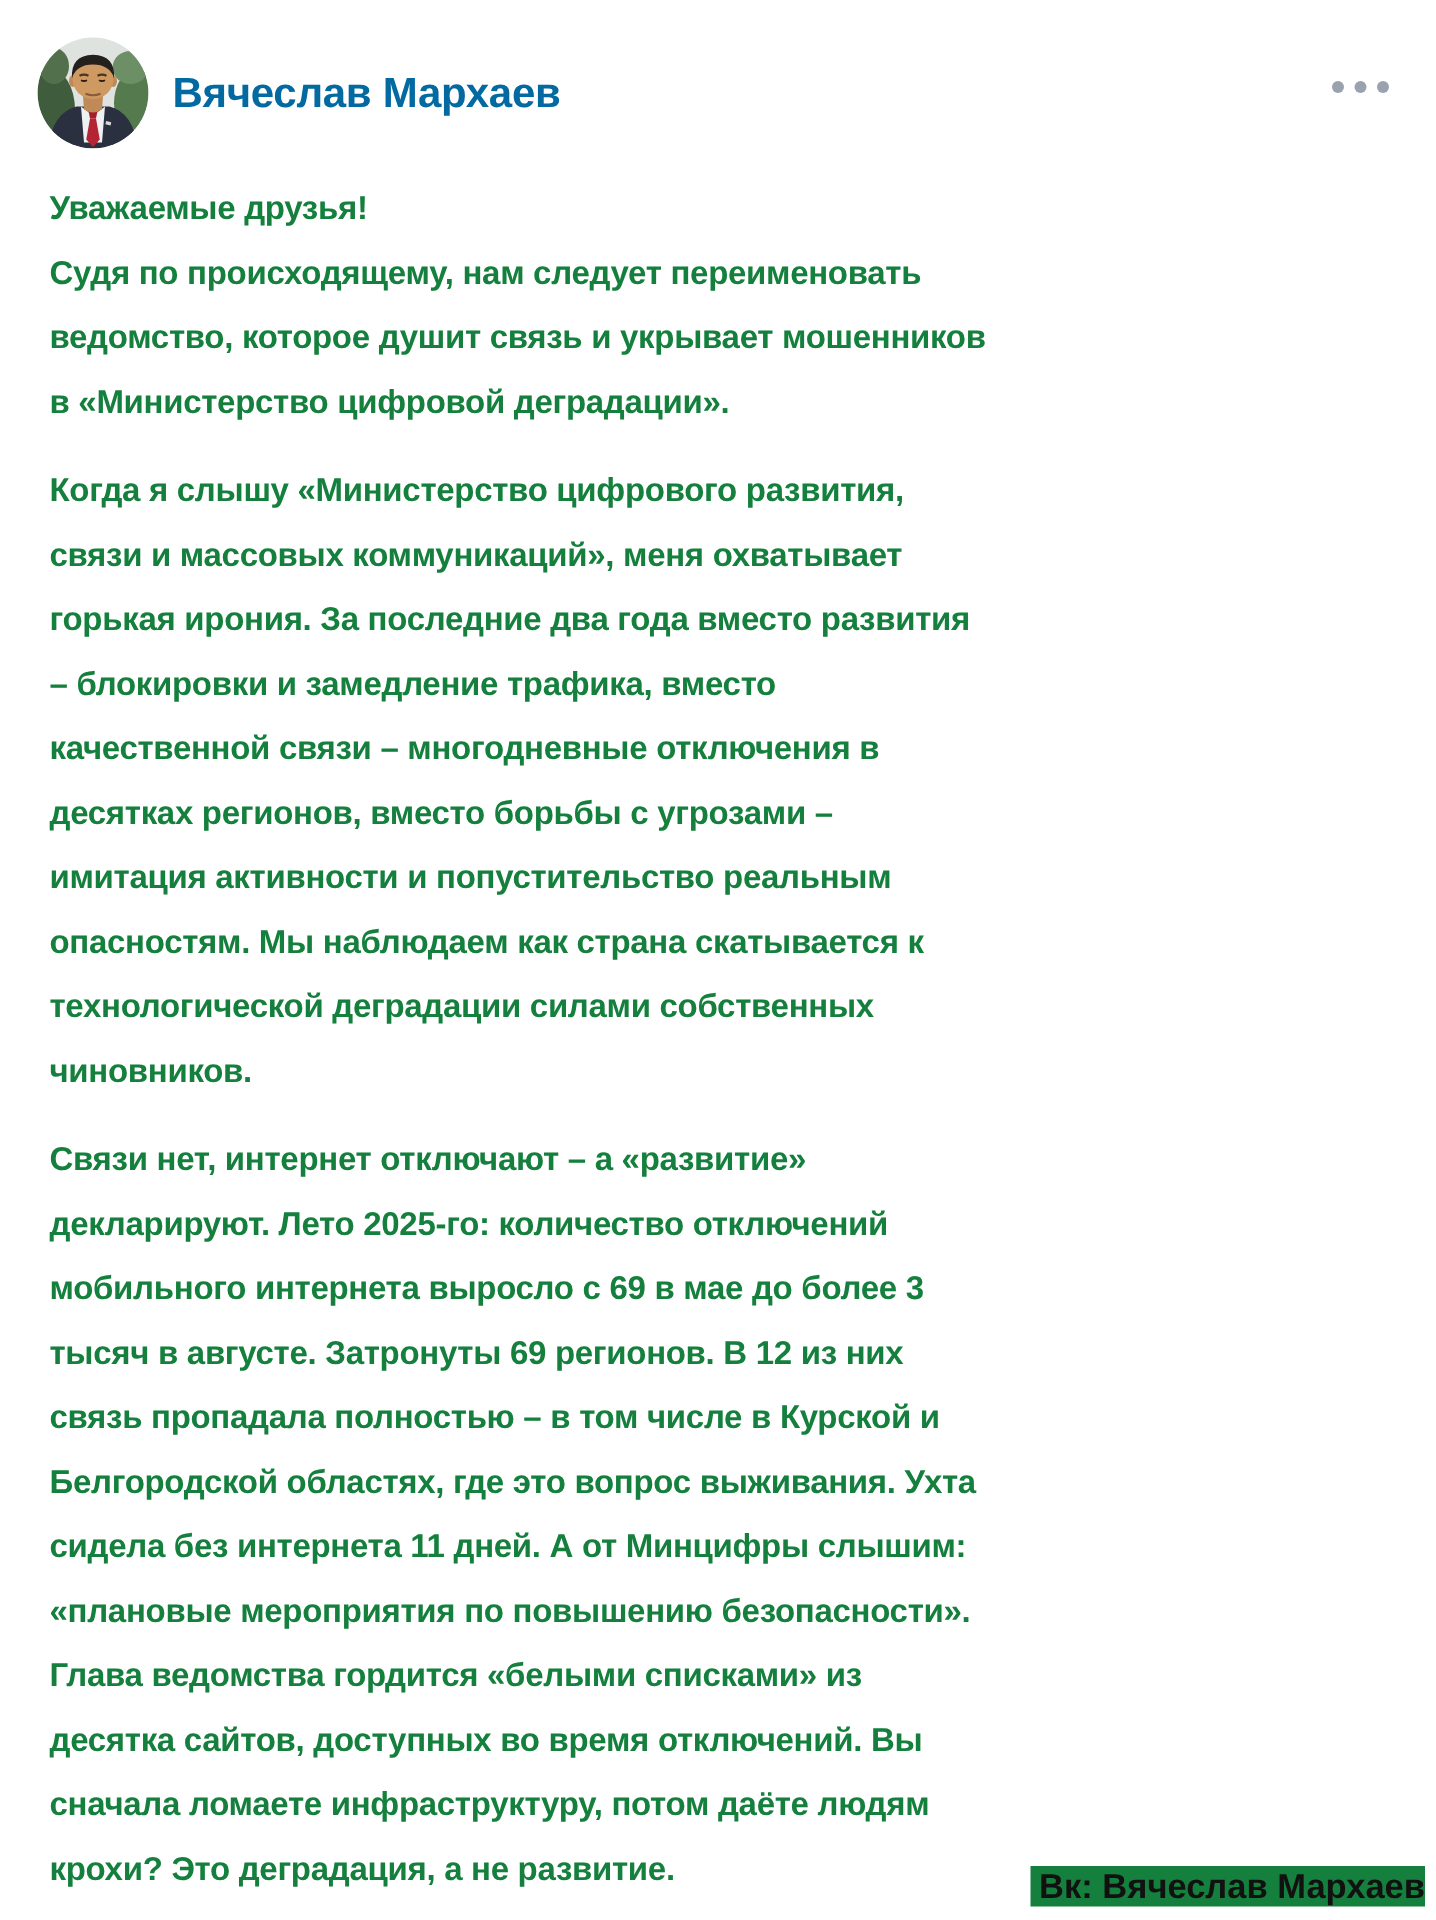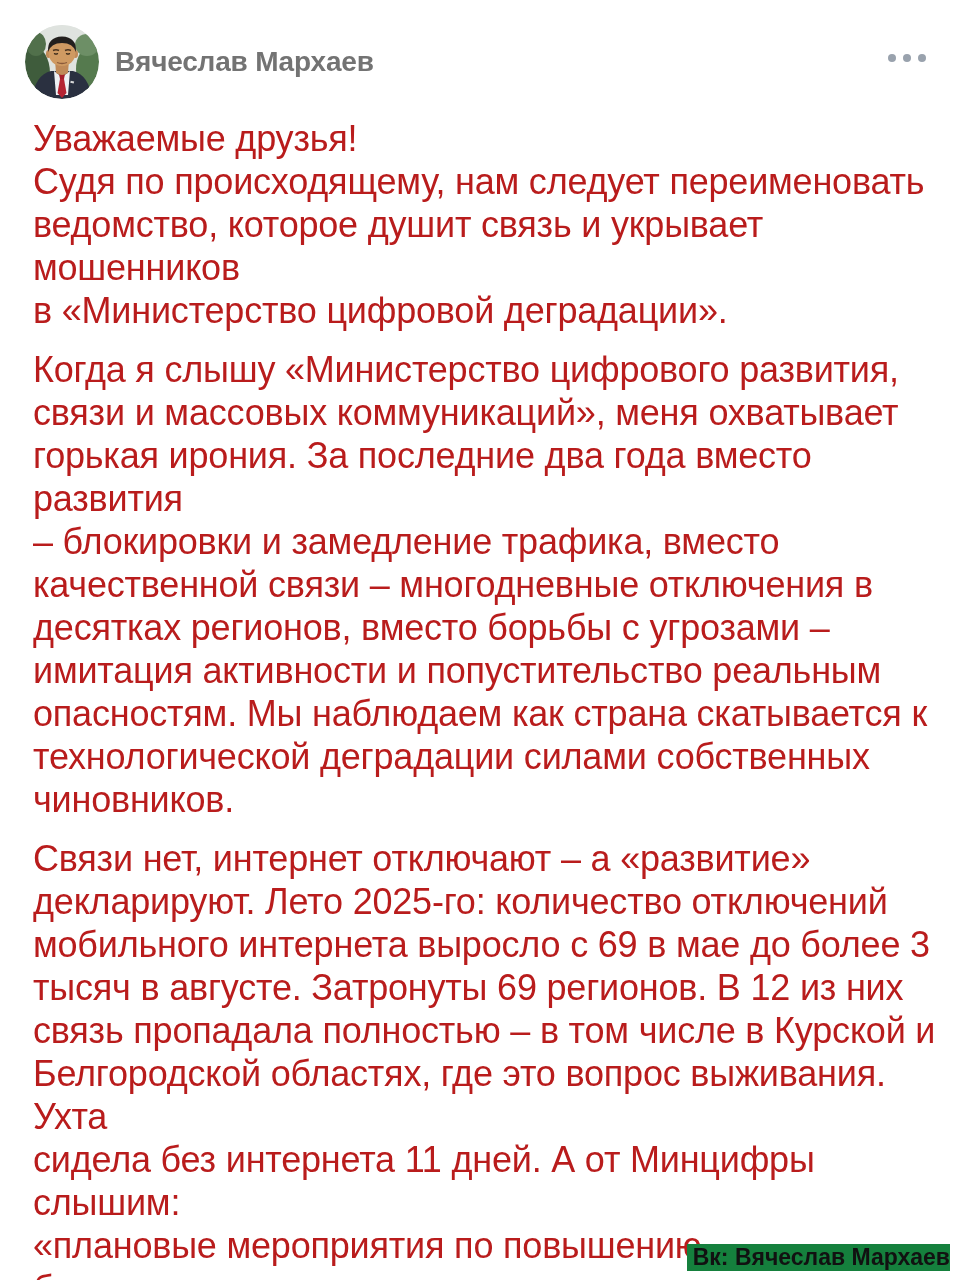--- a/index.html
+++ b/index.html
@@ -28,21 +28,21 @@
     overflow: hidden;
     flex: 0 0 auto;
     background: #dfe3df;
   }
   .avatar svg { display: block; width: 74px; height: 74px; }
 
   .author-name {
     margin-left: 16px;
     font-size: 28px;
     font-weight: bold;
-    color: #737373;
+    color: #0369a1;
     letter-spacing: -0.2px;
   }
 
   .menu-dots {
     position: absolute;
     top: 54px;
     right: 31px;
     display: flex;
     gap: 7px;
     cursor: pointer;
@@ -53,26 +53,27 @@
     border-radius: 50%;
     background: #99a2ad;
   }
 
   .post-body {
     margin-top: 18px;
     padding: 0 10px 0 33px;
   }
 
   .post-body p {
-    font-size: 36px;
+    font-size: 22px;
     line-height: 43px;
     letter-spacing: -0.2px;
-    color: #b91c1c;
+    color: #15803d;
     white-space: pre-line;
     margin-bottom: 16px;
+    font-weight: bold;
   }
   .post-body p:last-child { margin-bottom: 0; }
 
   .watermark {
     position: absolute;
     right: 7px;
     bottom: 9px;
     font-size: 23px;
     font-weight: bold;
     color: #111111;

